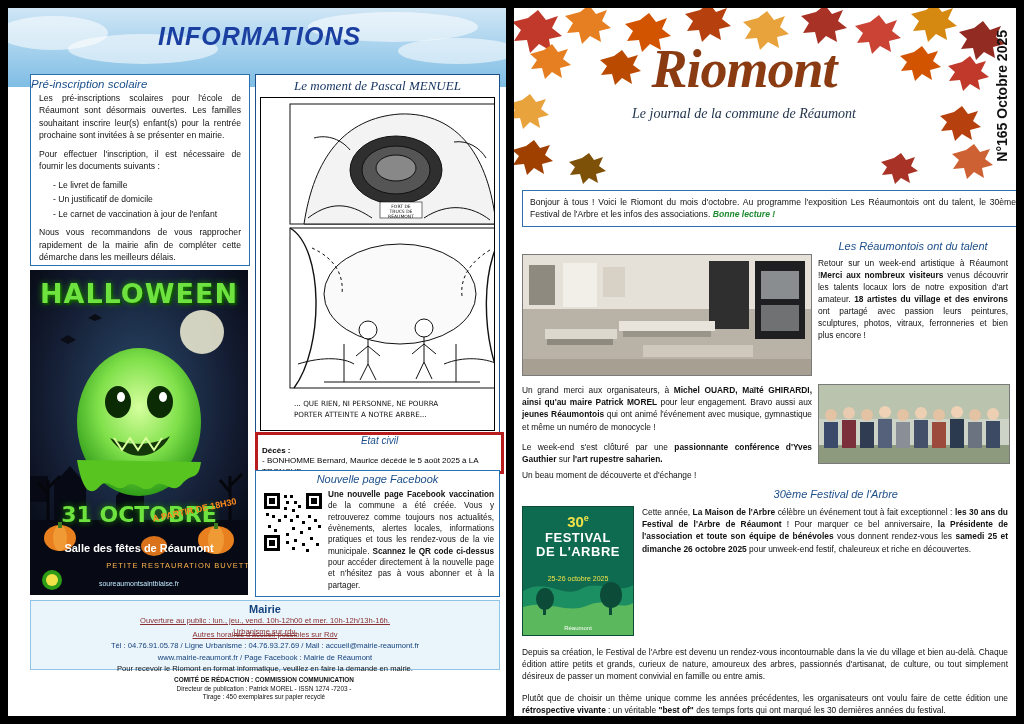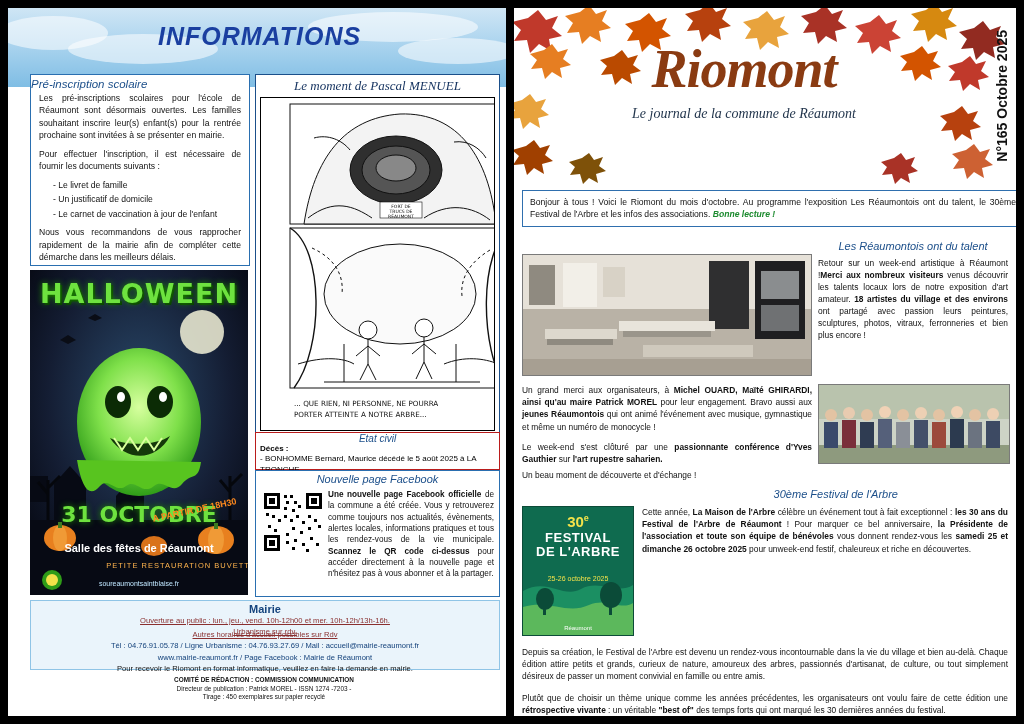--- a/index.html
+++ b/index.html
@@ -36,21 +36,21 @@
   .hallo .site{position:absolute;top:310px;left:0;width:100%;text-align:center;font-size:7px;color:#bfe6ff;}
 
   
   .fb{position:absolute;left:247px;top:462px;width:243px;height:125px;border:1px solid #2a6fb0;background:#fff;}
   .fb .hd{text-align:center;font-style:italic;font-size:11px;color:#1c4f8a;padding:2px 0;}
   .qr{position:absolute;left:6px;top:20px;width:62px;height:62px;background:#fff;}
   .fbtxt{position:absolute;left:72px;top:18px;right:5px;font-size:8.2px;line-height:1.38;text-align:justify;color:#111;}
   .fbtxt b{font-weight:bold;}
 
   
-  .etat{position:absolute;left:247px;top:424px;width:243px;height:36px;border:1px solid #b91c1c;background:#fff;}
+  .etat{position:absolute;left:247px;top:424px;width:243px;height:36px;border:3px solid #b91c1c;background:#fff;}
   .etat .hd{text-align:center;font-style:italic;font-size:10px;color:#1c4f8a;}
   .etat .l{font-size:8px;padding-left:4px;line-height:1.3;}
 
   
   .mairie{position:absolute;left:22px;top:592px;width:468px;height:68px;background:#eaf4fb;border:1px solid #8fc4e6;}
   .mairie .t{text-align:center;font-weight:bold;font-size:11px;color:#14437d;padding-top:2px;}
   .mairie .l{text-align:center;font-size:7.6px;color:#8a2f2f;line-height:1.5;}
   .mairie .l.blue{color:#12407a;}
   .mairie .u{text-decoration:underline;}
   .ftr{position:absolute;left:22px;top:668px;width:468px;font-size:6.4px;color:#111;text-align:center;line-height:1.35;}
@@ -275,21 +275,21 @@
               <rect x="48" y="46" width="3" height="3"></rect>
               <rect x="54" y="52" width="3" height="3"></rect>
               <rect x="30" y="56" width="3" height="3"></rect>
             <rect x="44" y="58" width="3" height="3"></rect>
               <rect x="6" y="34" width="3" height="3"></rect>
               <rect x="12" y="38" width="3" height="3"></rect>
           </g>
         </svg>
       </div>
       <div class="fbtxt">
-        <b>Une nouvelle page Facebook officielle</b><span> de la commune a été créée. Vous y retrouverez comme toujours nos actualités, évènements, alertes locales, informations pratiques et tous les rendez-vous de la vie municipale. </span><b>Scannez le QR code ci-dessus</b><span> pour accéder directement à la nouvelle page et n'hésitez pas à vous abonner et à la partager.</span>
+        <b>Une nouvelle page Facebook vaccination</b><span> de la commune a été créée. Vous y retrouverez comme toujours nos actualités, évènements, alertes locales, informations pratiques et tous les rendez-vous de la vie municipale. </span><b>Scannez le QR code ci-dessus</b><span> pour accéder directement à la nouvelle page et n'hésitez pas à vous abonner et à la partager.</span>
       </div>
     </div>
 
     <div class="mairie">
       <div class="t">Mairie</div>
       <div class="l u">Ouverture au public : lun., jeu., vend. 10h-12h00 et mer. 10h-12h/13h-16h.</div>
       <div class="l u">Urbanisme sur rdv.</div>
       <div class="l u" style="margin-top:-9px">Autres horaires d'accueil possibles sur Rdv</div>
       <div class="l blue">Tél : 04.76.91.05.78 / Ligne Urbanisme : 04.76.93.27.69 / Mail : accueil@mairie-reaumont.fr</div>
       <div class="l blue">www.mairie-reaumont.fr / Page Facebook : Mairie de Réaumont</div>

